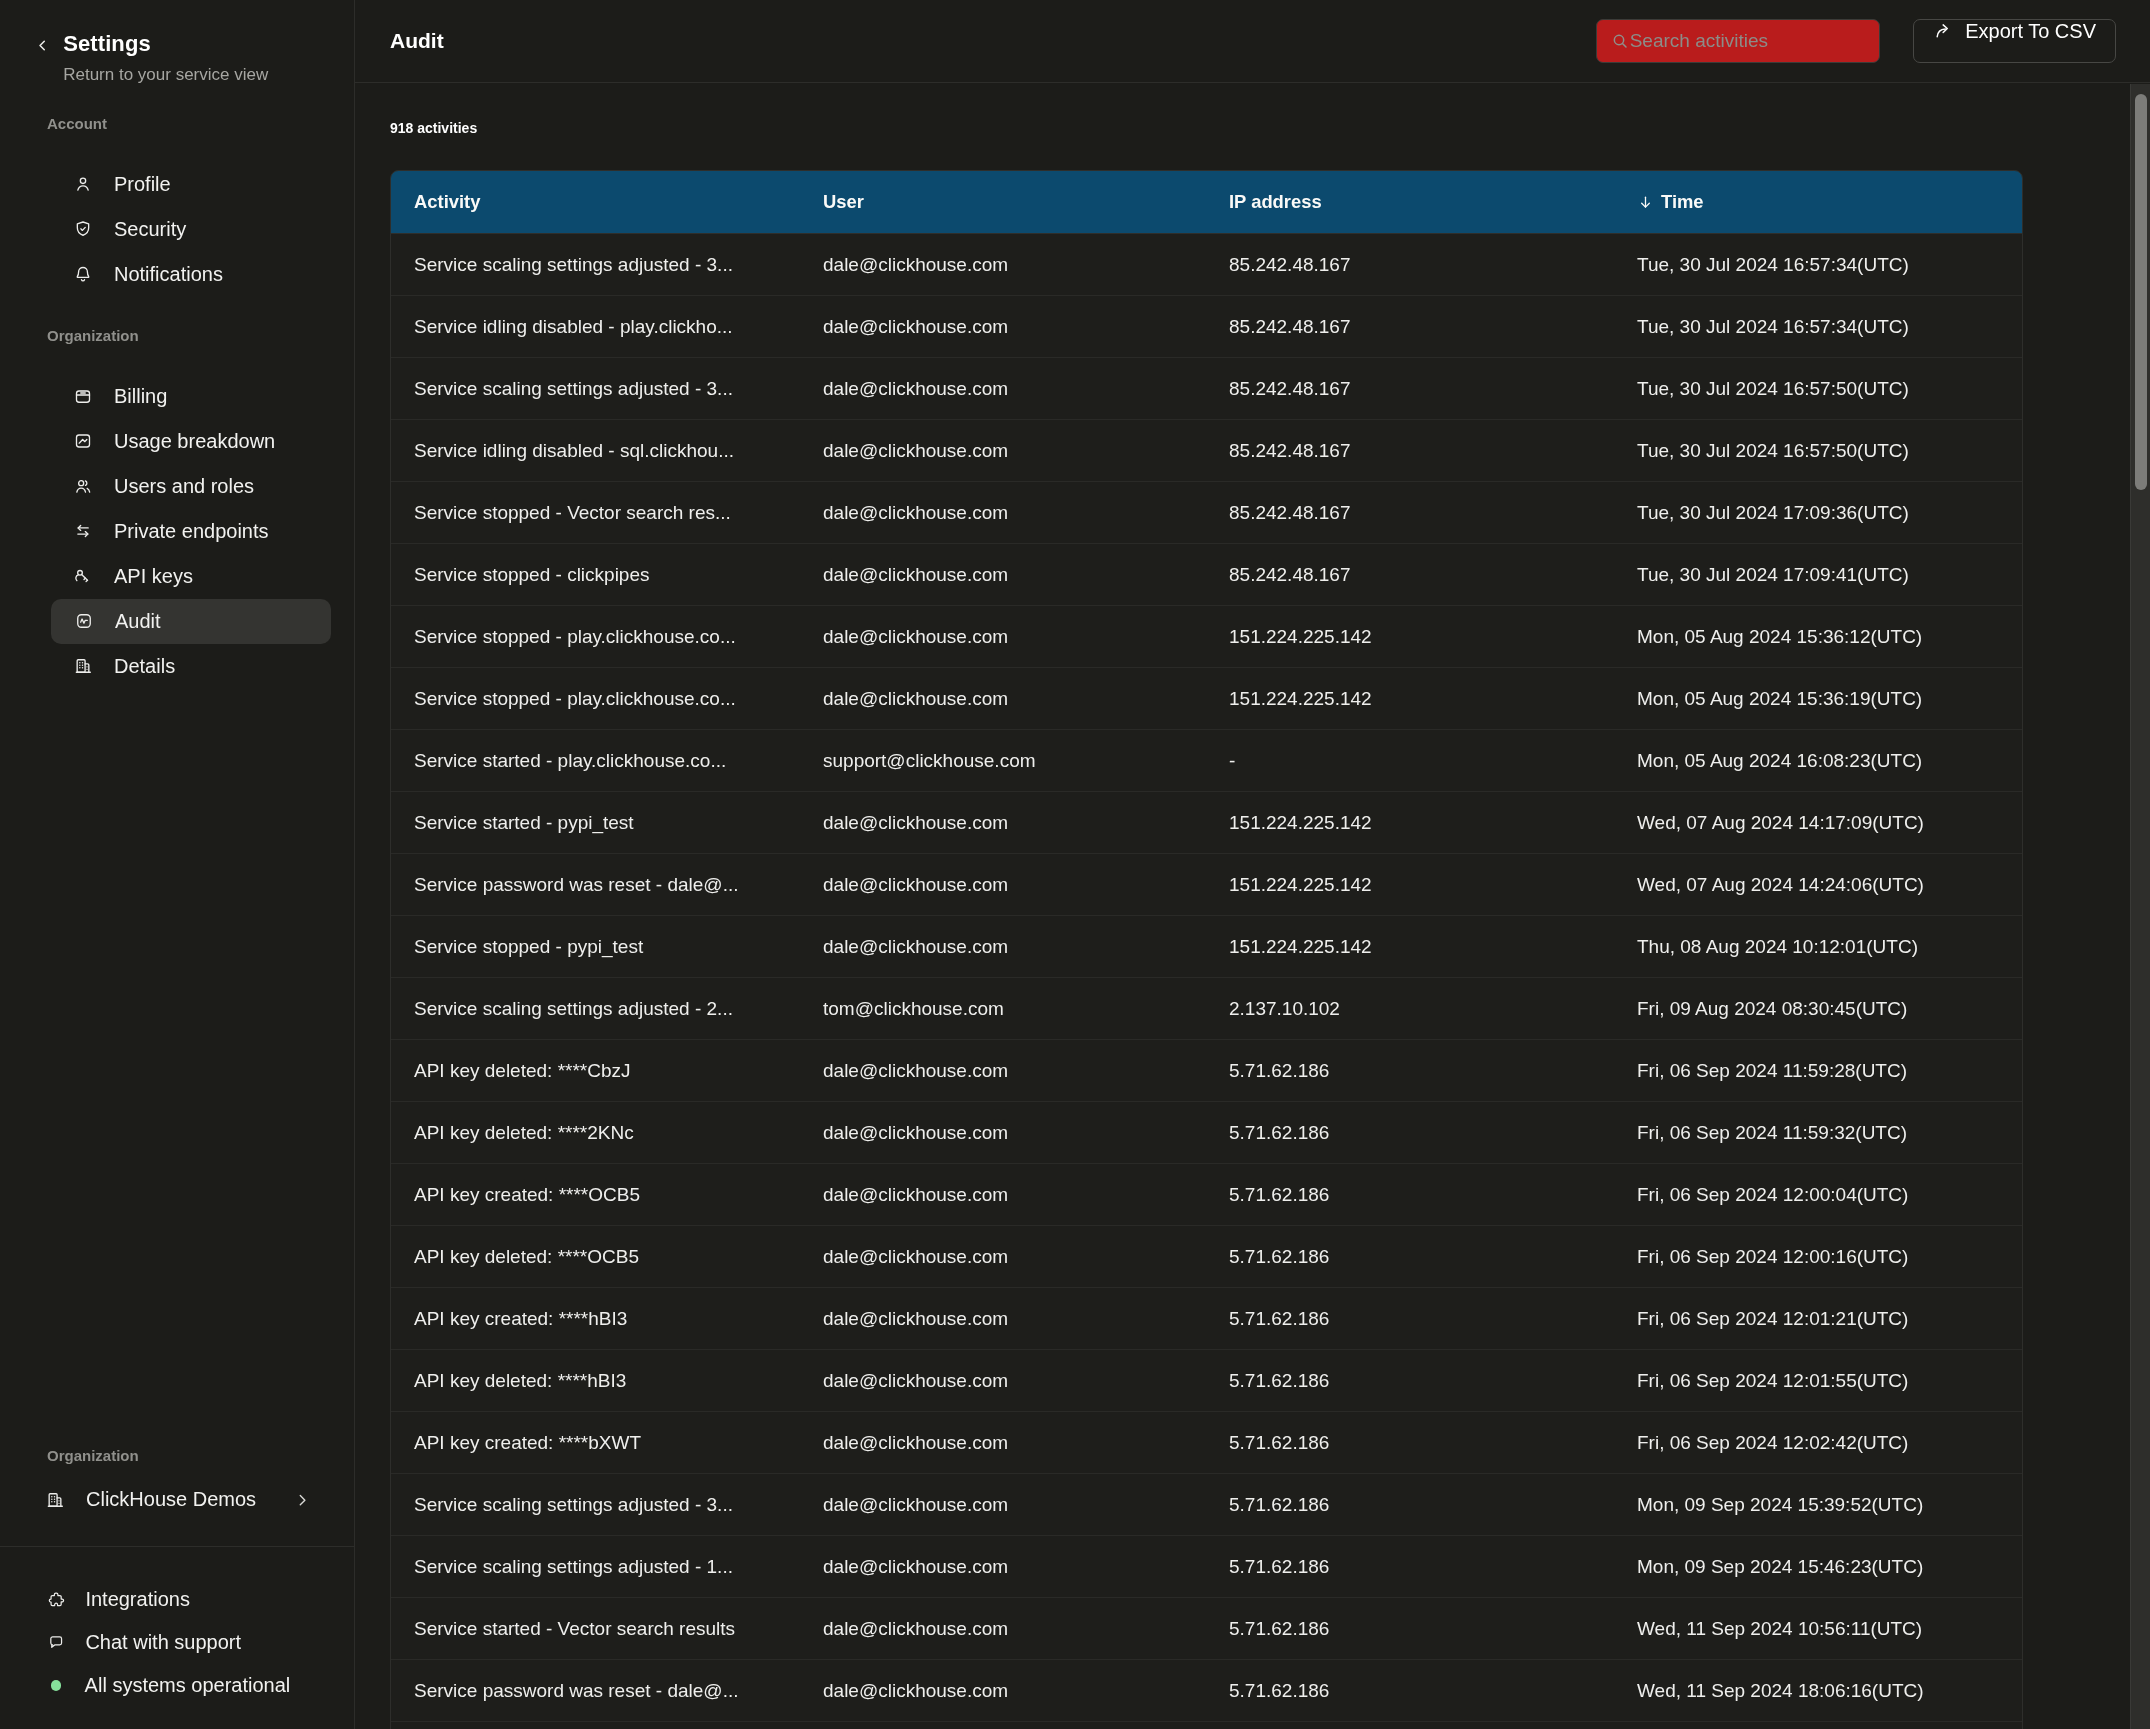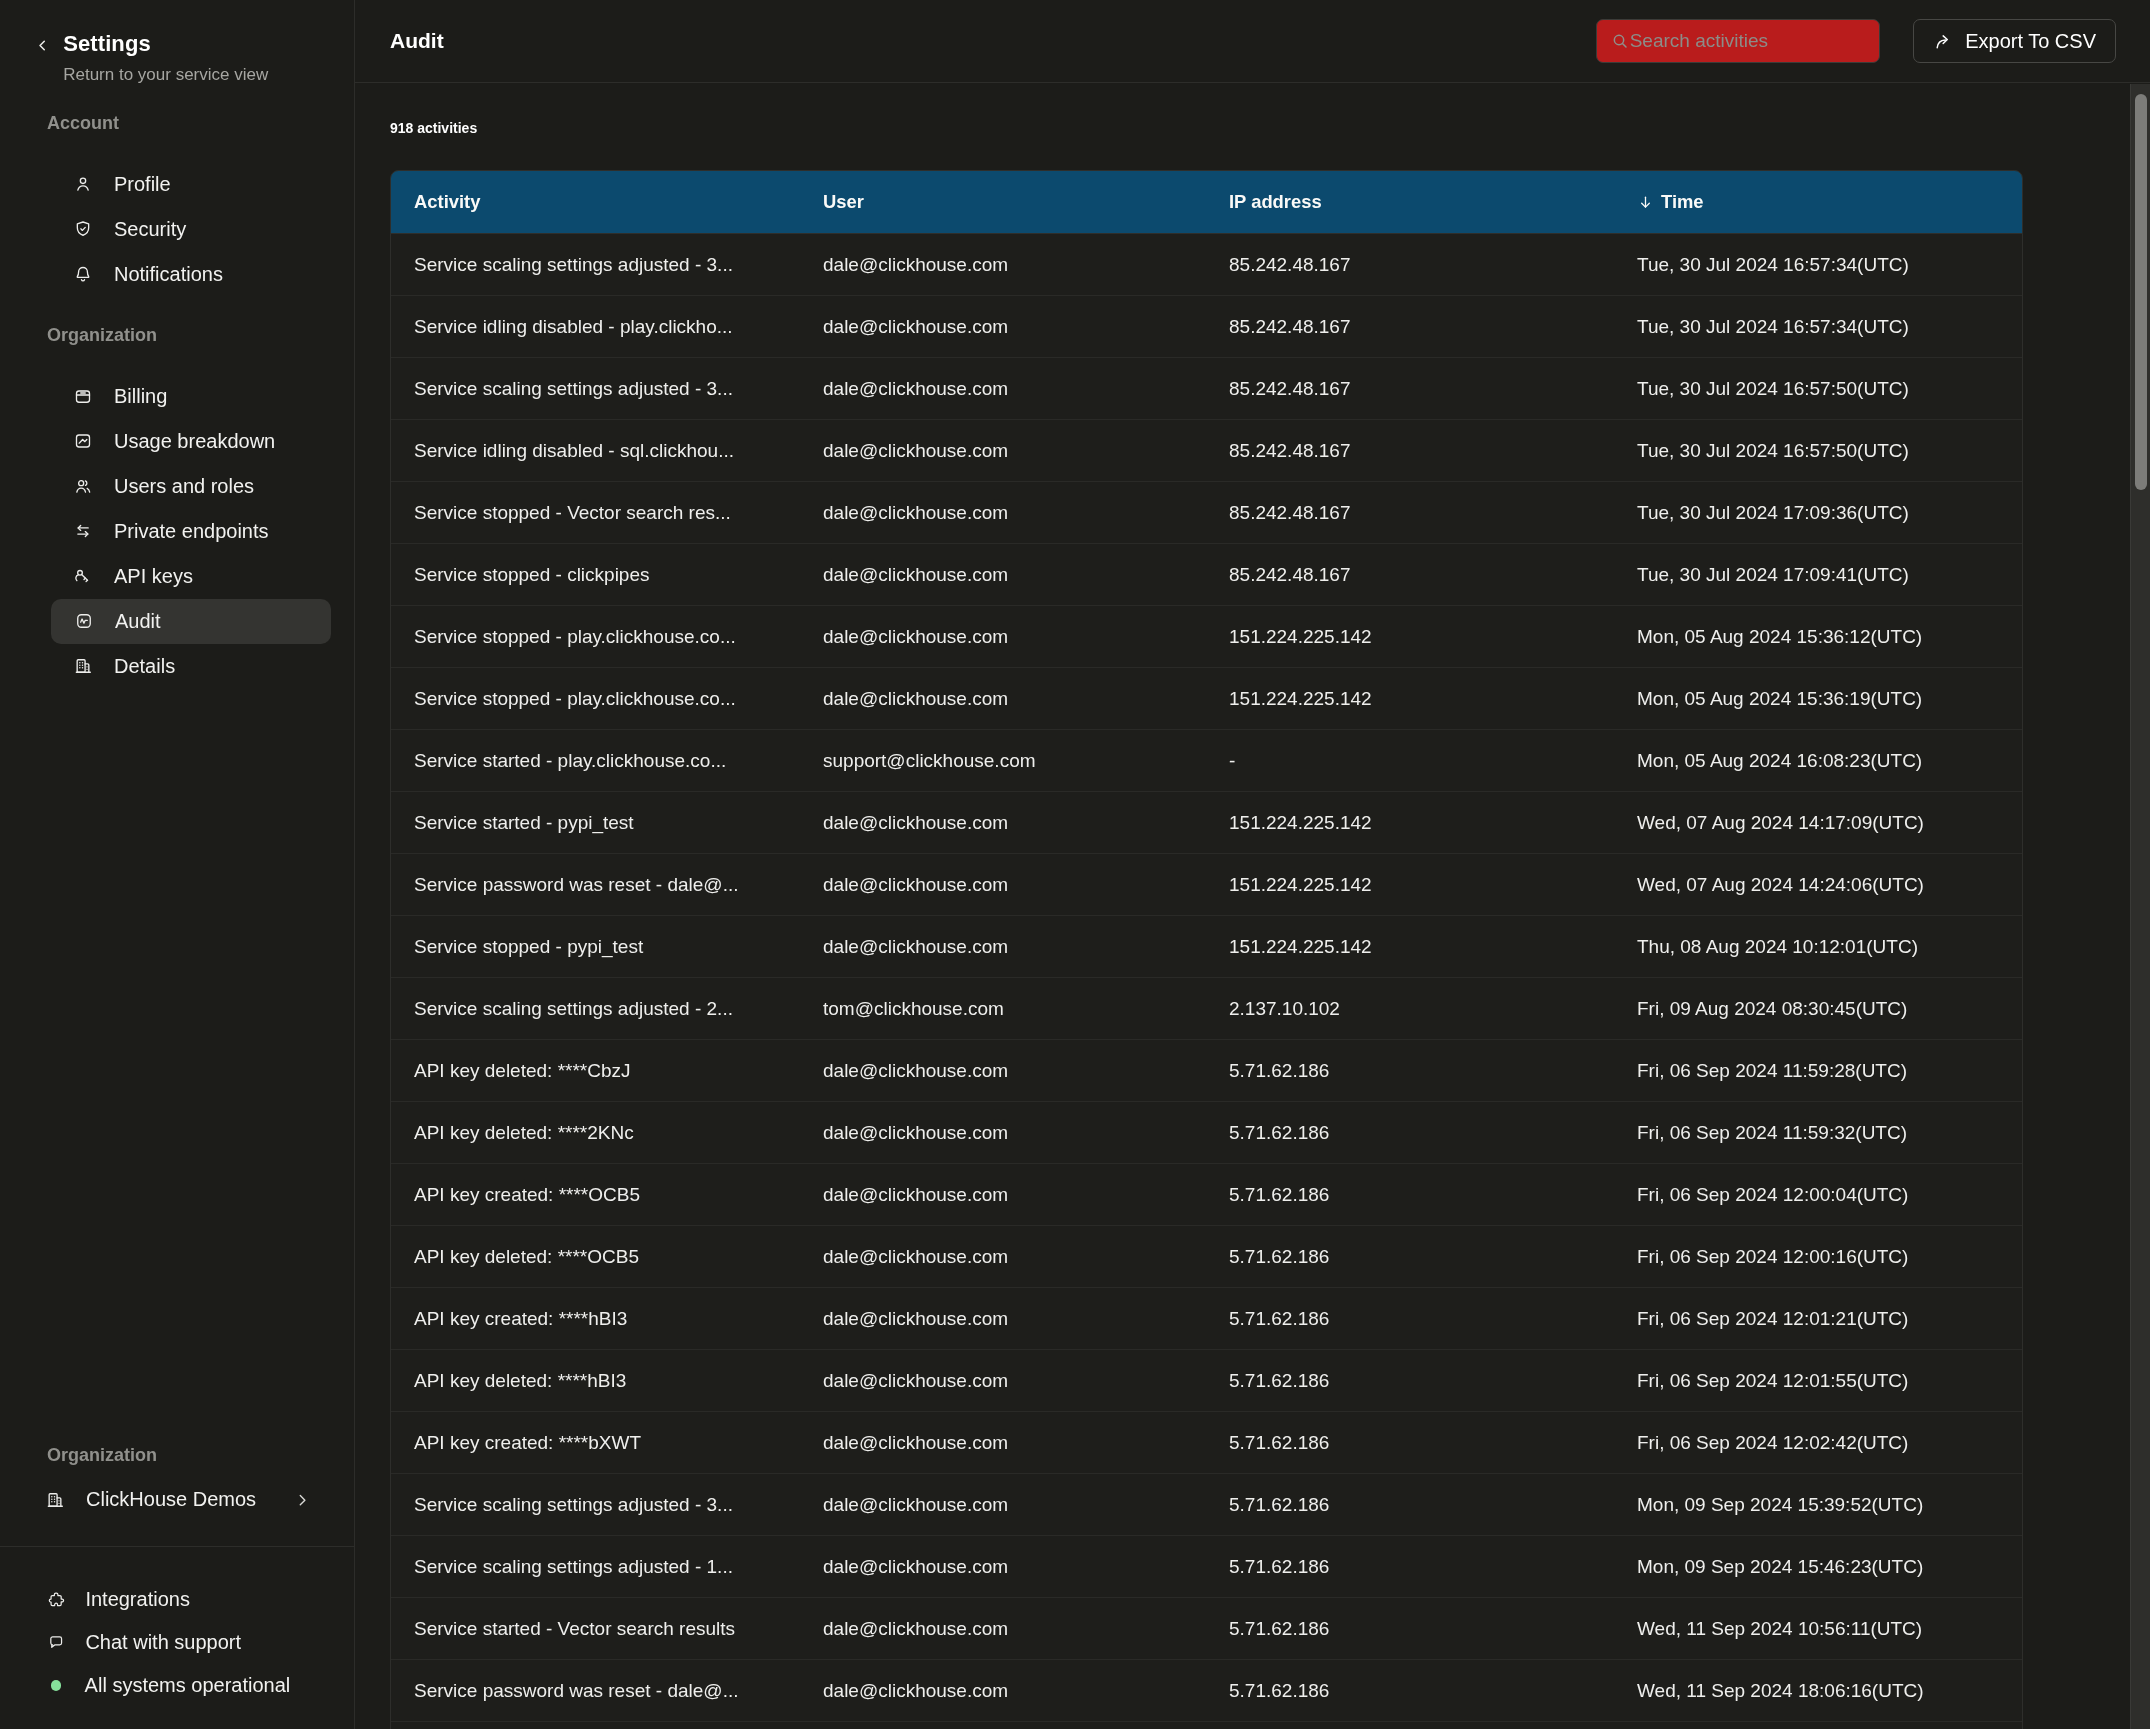--- a/index.html
+++ b/index.html
@@ -7,21 +7,21 @@
     font-family:"Liberation Sans", sans-serif; color:#f2f2f0; }
   .app { position:relative; width:2151px; height:1730px; display:flex; }
 
   
   .sidebar { width:355px; height:100%; border-right:0.7px solid #2d2d2a; display:flex; flex-direction:column; flex:none; }
   .sb-header { display:flex; align-items:flex-start; padding:30px 0 0 31px; }
   .back-btn { width:23px; height:31px; display:flex; align-items:center; justify-content:center; color:#e8e8e6; cursor:pointer; flex:none; }
   .sb-titleblock { margin-left:9.2px; }
   .sb-title { font-size:22px; font-weight:700; color:#ffffff; line-height:28px; letter-spacing:0.1px; }
   .sb-subtitle { font-size:17px; color:#a6a6a2; margin-top:5.7px; line-height:21px; }
-  .section-label { margin:28px 0 0 47px; font-size:18px; font-weight:600; color:#90908c; height:21px; line-height:21px; }
+  .section-label { margin:28px 0 0 47px; font-size:15px; font-weight:600; color:#90908c; height:21px; line-height:21px; }
   .nav-group { margin-top:28px;padding-left:28px; }
   .nav-item { height:45px; display:flex; align-items:center; padding-left:45px; gap:21px; font-size:20px; color:#f2f2f0; cursor:pointer; }
   .nav-item .ni-icon { width:20px; height:20px; flex:none; display:flex; color:#ededeb; }
   .nav-item.selected { background:#343431; border-radius:10px; margin:0 23px; padding-left:23px; font-weight:500; }
   .sb-bottom { margin-top:auto; }
   .org-item { height:45px; display:flex; align-items:center; padding:0 43px 0 45px; gap:21px; font-size:20px; cursor:pointer; margin-top:11.3px;justify-content:flex-end; }
   .org-item .ni-icon { width:20px; height:20px; flex:none; display:flex; color:#ededeb; }
   .org-item .org-label { flex:1; }
   .org-chevron { width:18.4px; height:18.4px; color:#d9d9d6; display:flex; }
   .sb-divider { height:0.7px; background:#2d2d2a; margin-top:24px; }
@@ -34,21 +34,21 @@
   .main { flex:1; display:flex; flex-direction:column; position:relative; }
   .topbar { height:83px; flex:none; display:flex; align-items:center; padding:0 35px; border-bottom:0.7px solid #2d2d2a; }
   .page-title { font-size:21px; font-weight:700; color:#ffffff; }
   .search-box { margin-left:auto; width:284px; height:44px; background:#b91c1c; border:0.7px solid #3b3b38; border-radius:7px;
     display:flex; align-items:center; padding:0 12.8px; }
   .search-box .s-icon { width:20px; height:20px; color:#8f8f8b; flex:none; display:flex; }
   .search-box input { background:transparent; border:none; outline:none; color:#e8e8e6; font-size:19px; width:100%;
     font-family:"Liberation Sans", sans-serif; }
   .search-box input::placeholder { color:#8c8c88; }
   .export-btn { margin-left:33px; height:44px; border:0.7px solid #474744; border-radius:7px; background:transparent;
-    display:flex; align-items:center; gap:11.3px; padding:0 19px; font-size:20px; font-weight:500; color:#ffffff; cursor:pointer;
+    display:flex; align-items:flex-start; gap:11.3px; padding:0 19px; font-size:20px; font-weight:500; color:#ffffff; cursor:pointer;
     font-family:"Liberation Sans", sans-serif; }
   .export-btn .e-icon { width:21px; height:21px; display:flex; color:#ffffff; }
 
   .content { padding:0 35px; }
   .count-label { margin-top:33px; font-size:14px; font-weight:700; color:#ffffff; height:24px; line-height:24px; }
 
   .table { margin-top:30px; width:1633px; }
   .thead { display:grid; grid-template-columns:409px 406px 408px 1fr; height:64px; background:#0c4a6e;
     border:0.7px solid #2e2e2b; border-radius:8.5px 8.5px 0 0; align-items:center; }
   .th { font-size:18.4px; font-weight:600; color:#fafaf8; padding-left:23px; display:flex; align-items:center; gap:7px; cursor:pointer; }

